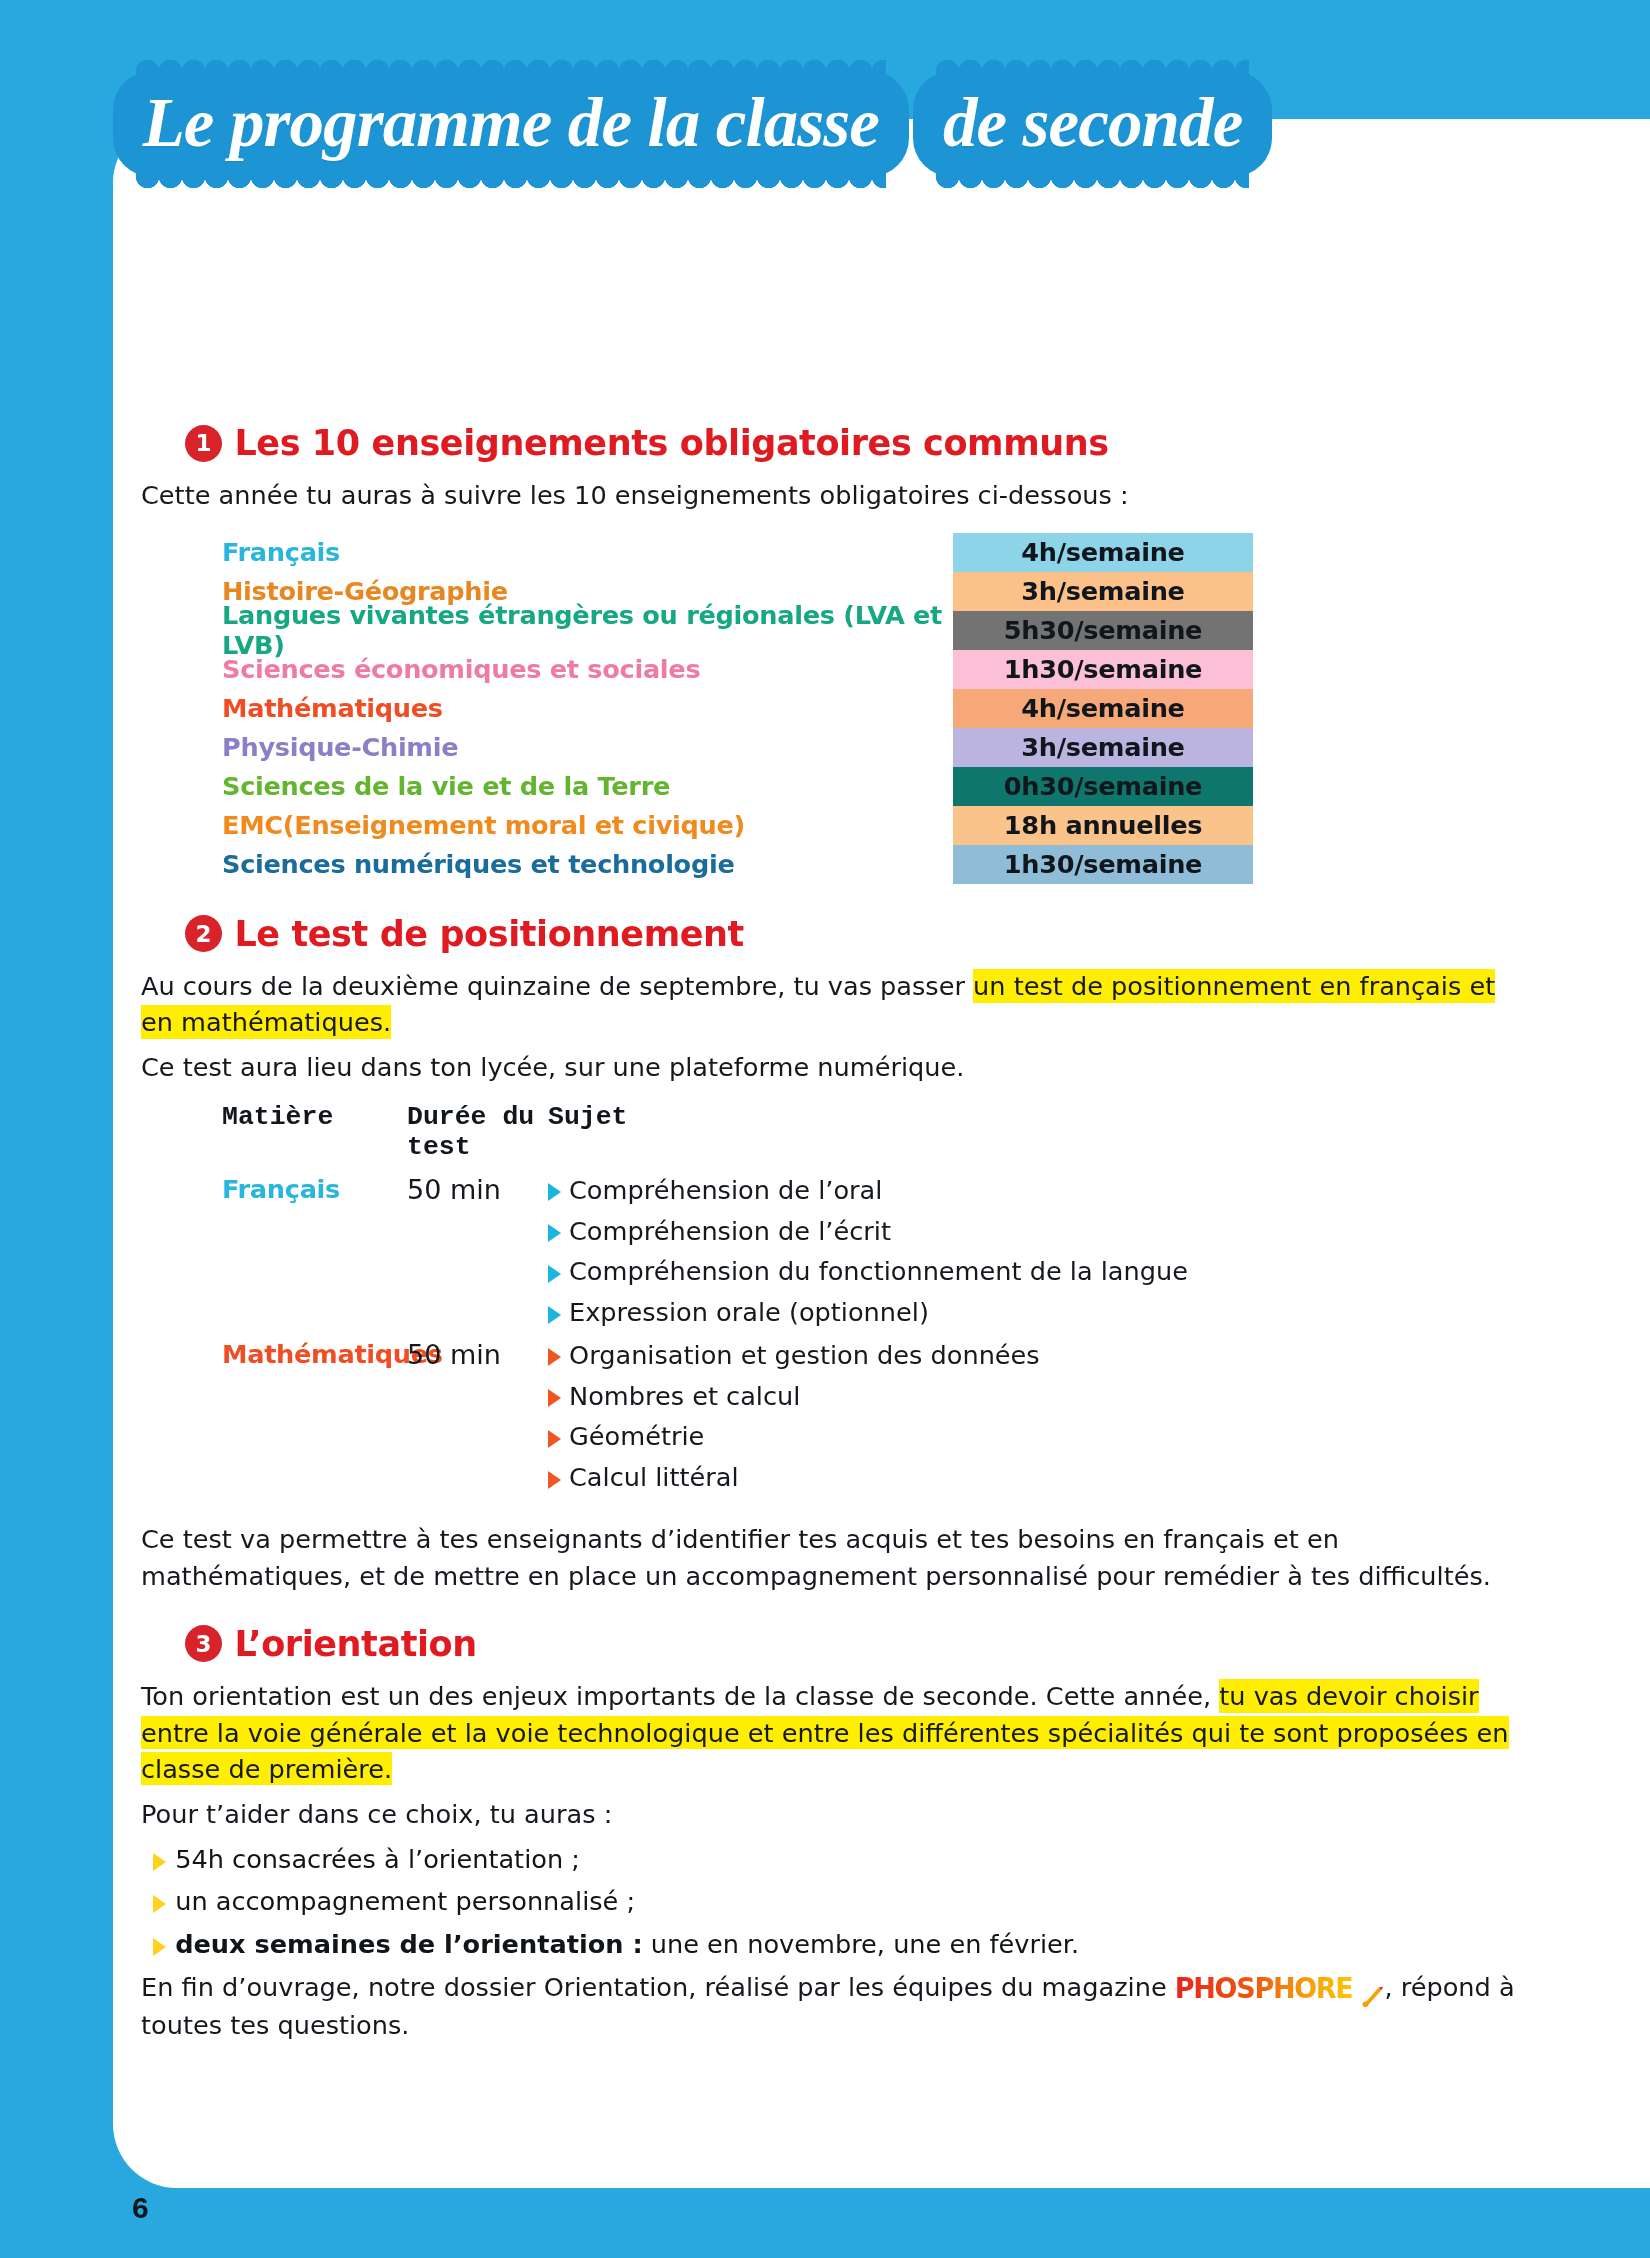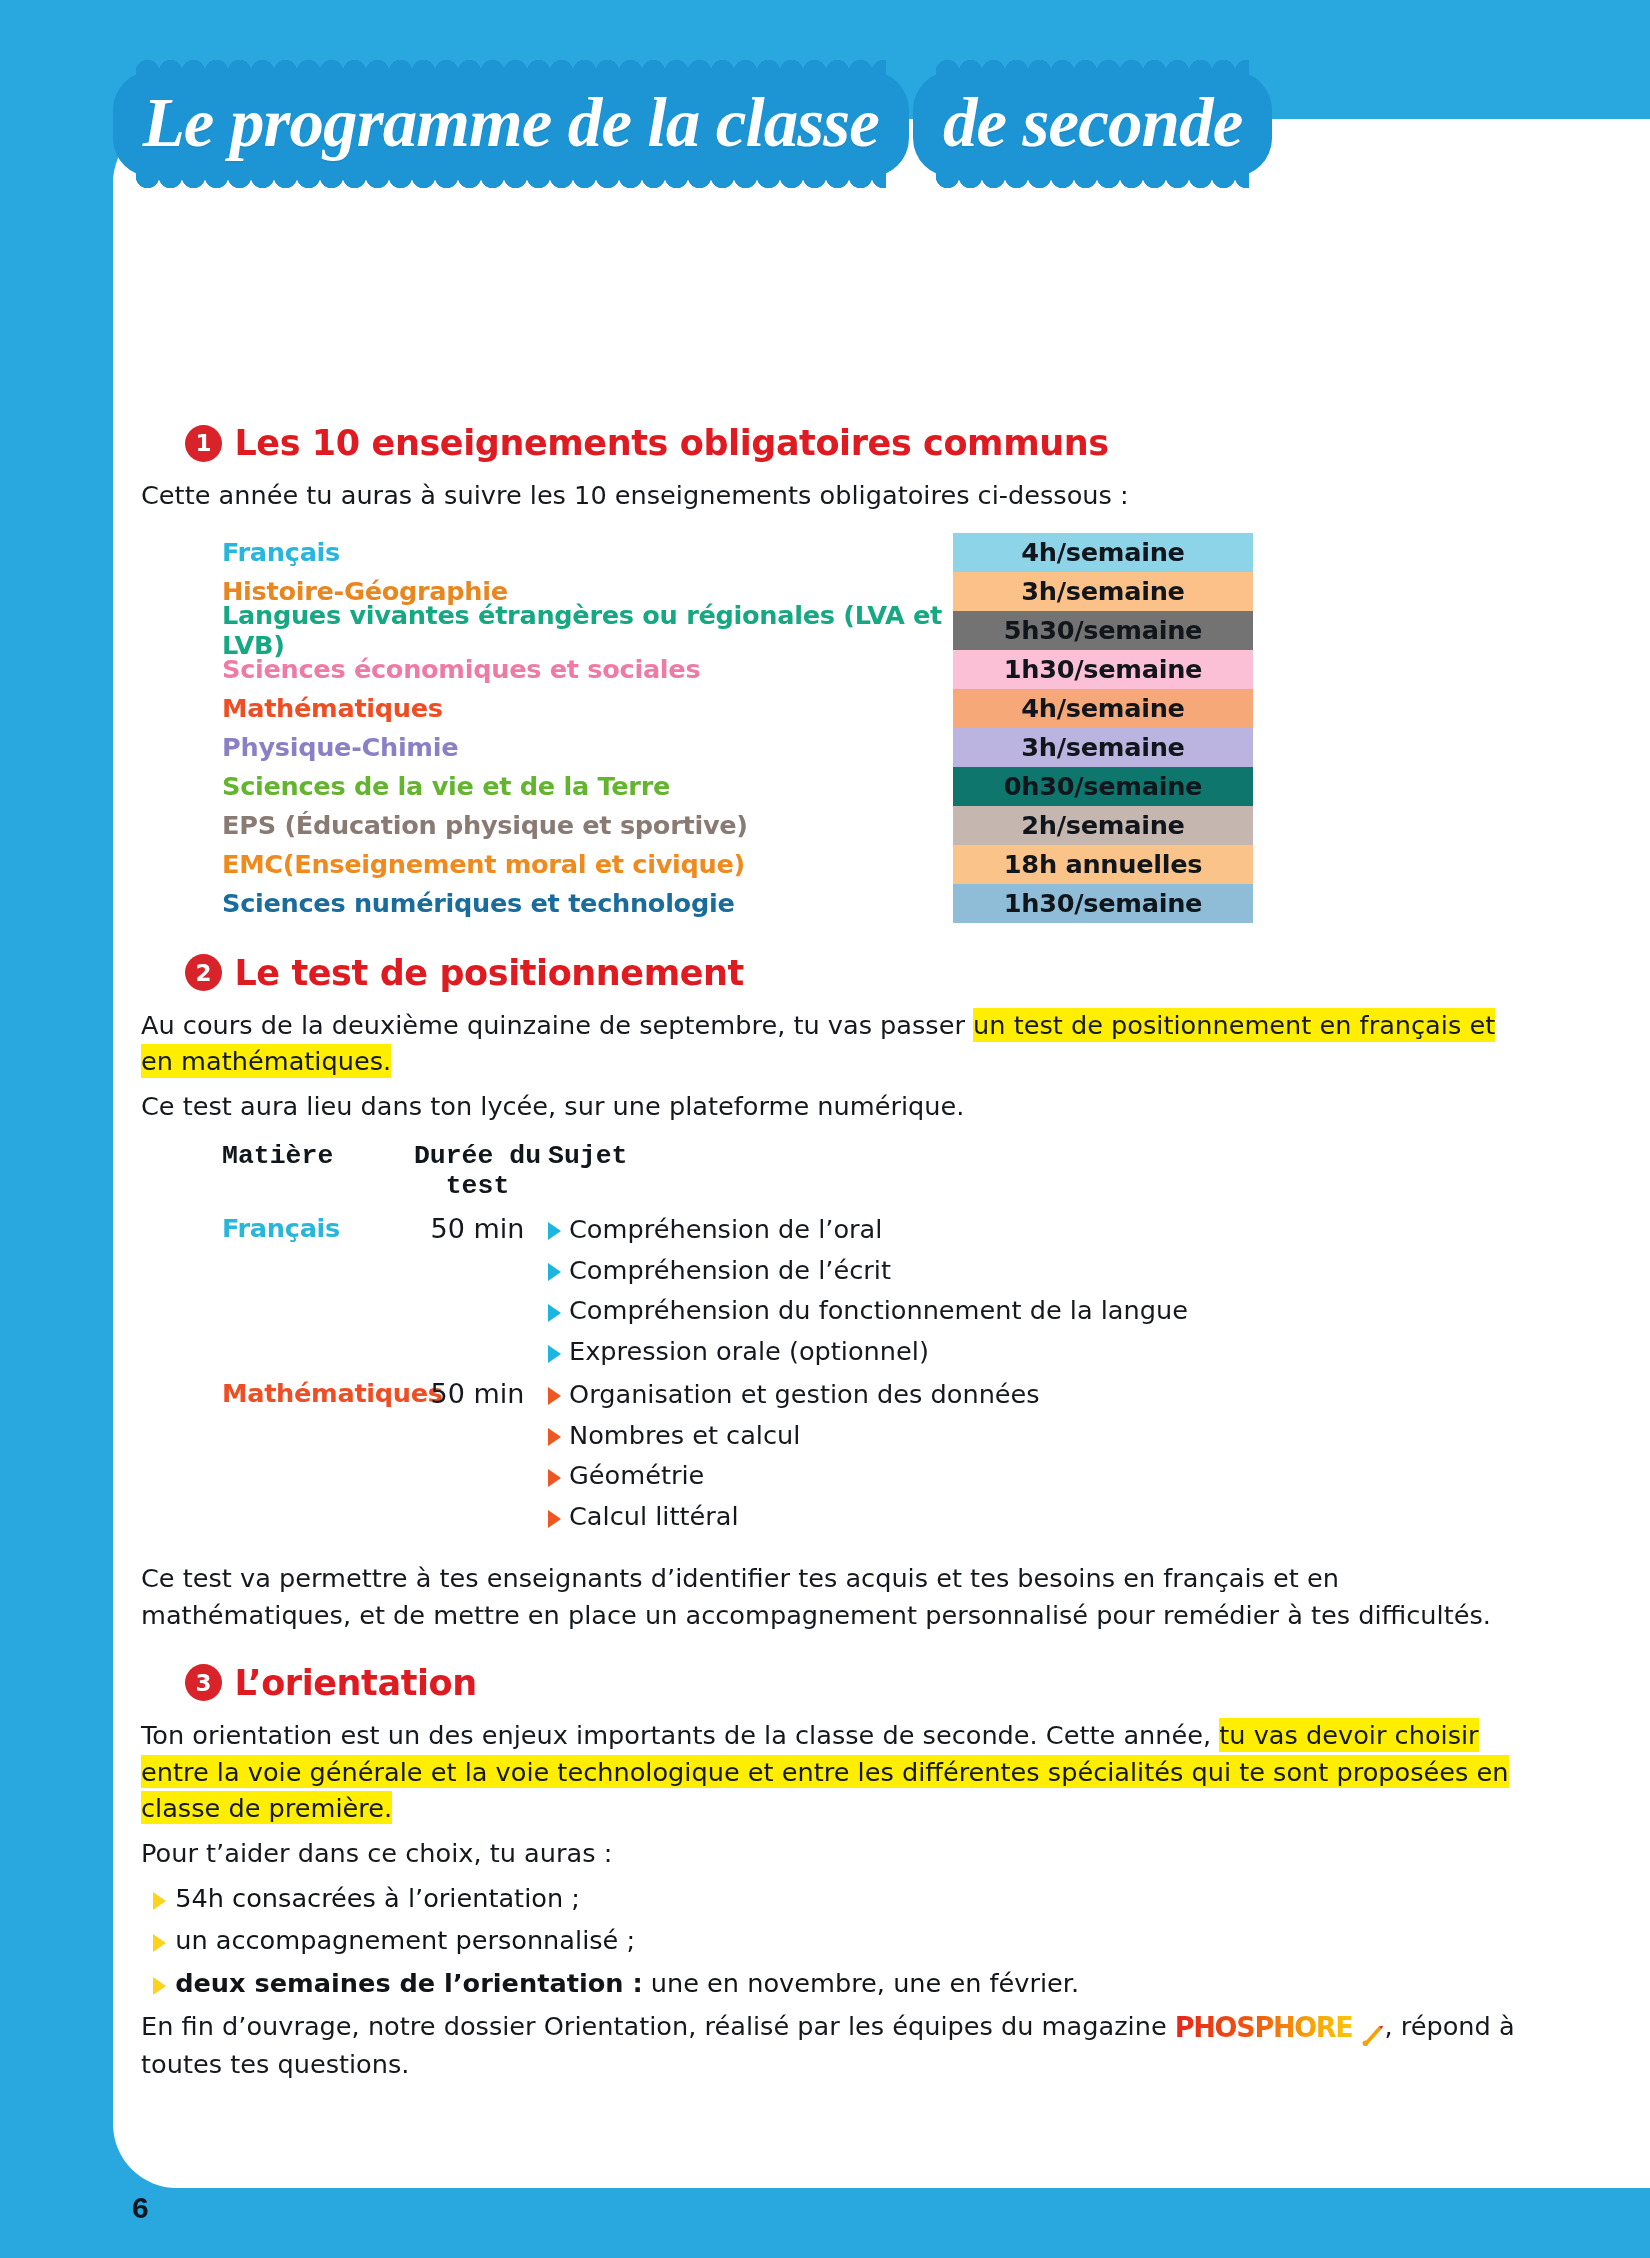--- a/index.html
+++ b/index.html
@@ -165,21 +165,21 @@
   .tt-head {
     display: flex;
     font-family: Liberation Mono, monospace;
     font-weight: bold;
     font-size: 26.5px;
     margin-bottom: 12.4px;
     color: #10161b;
   }
   .tt-row { display: flex; margin-bottom: 1.8px; }
   .tt-c1 { width: 185px; flex: 0 0 185px; }
-  .tt-c2 { width: 141px; flex: 0 0 141px; text-align: center; }
+  .tt-c2 { width: 141px; flex: 0 0 141px; }
   .tt-c3 { flex: 1 1 auto; }
 
   .tt-subject {
     font-family: "DejaVu Sans", sans-serif;
     font-weight: bold;
     font-size: 25.6px;
     letter-spacing: -0.3px;
   }
   .tt-duration {
     font-size: 27px;
@@ -287,24 +287,20 @@
         <div class="subj-name" style="color: rgb(239, 77, 35);">Mathématiques</div>
         <div class="subj-hours" style="background: rgb(247, 168, 120);">4h/semaine</div>
       </div>
       <div class="subj-row">
         <div class="subj-name" style="color: rgb(139, 127, 198);">Physique-Chimie</div>
         <div class="subj-hours" style="background: rgb(187, 180, 224);">3h/semaine</div>
       </div>
       <div class="subj-row">
         <div class="subj-name" style="color: rgb(99, 181, 47);">Sciences de la vie et de la Terre</div>
         <div class="subj-hours" style="background: #0f766e;">0h30/semaine</div>
-      </div>
-      <div class="subj-row">
-        <div class="subj-name" style="color: rgb(138, 122, 116);">EPS (Éducation physique et sportive)</div>
-        <div class="subj-hours" style="background: rgb(197, 183, 176);">2h/semaine</div>
       </div>
       <div class="subj-row">
         <div class="subj-name" style="color: rgb(240, 138, 28);">EMC(Enseignement moral et civique)</div>
         <div class="subj-hours" style="background: rgb(250, 195, 138);">18h annuelles</div>
       </div>
       <div class="subj-row">
         <div class="subj-name" style="color: rgb(26, 108, 156);">Sciences numériques et technologie</div>
         <div class="subj-hours" style="background: rgb(143, 188, 214);">1h30/semaine</div>
       </div>
     </div>

